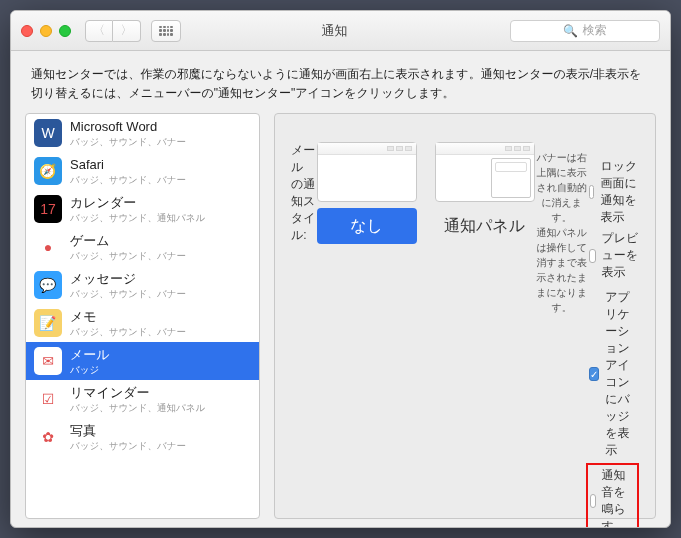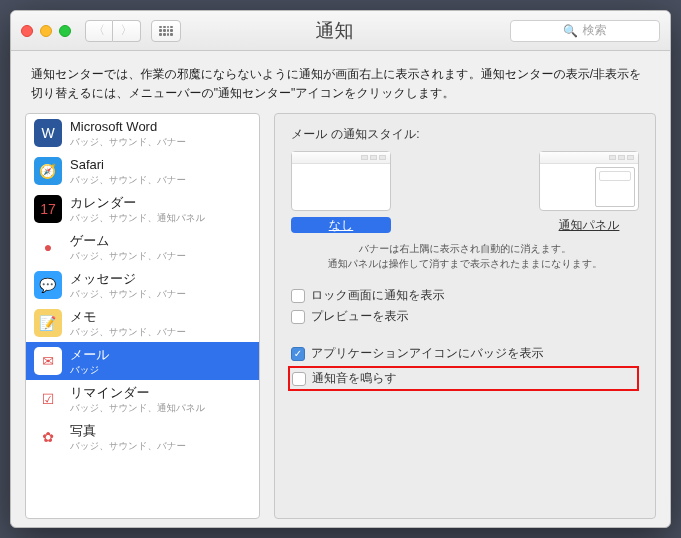--- a/index.html
+++ b/index.html
@@ -12,46 +12,46 @@
 .t-red { background: #ff5f57; border: 0.5px solid #e24238; }
 .t-yel { background: #febc2e; border: 0.5px solid #e1a117; }
 .t-grn { background: #28c840; border: 0.5px solid #17ac2b; }
 .nav-group { display: flex; margin-left: 14px; }
 .nav-btn { width: 28px; height: 22px; background: linear-gradient(#fff,#f3f3f3); border: 1px solid #c6c6c6; display: flex; align-items: center; justify-content: center; color: #bfbfbf; font-size: 12px; }
 .nav-btn:first-child { border-radius: 4px 0 0 4px; }
 .nav-btn:last-child { border-radius: 0 4px 4px 0; border-left: none; }
 .grid-btn { width: 30px; height: 22px; background: linear-gradient(#fff,#f3f3f3); border: 1px solid #c6c6c6; border-radius: 4px; margin-left: 10px; display:flex; align-items:center; justify-content:center; }
 .grid-dots { width: 14px; height: 10px; display: grid; grid-template-columns: repeat(4,1fr); grid-template-rows: repeat(3,1fr); gap: 1px; }
 .grid-dots i { background: #7d7d7d; border-radius: 1px; }
-.title { position: absolute; left: 0; right: 12px; text-align: center; font-size: 19px; color: #444; pointer-events: none; }
+.title { position: absolute; left: 0; right: 12px; text-align: center; font-size: 13px; color: #444; pointer-events: none; }
 .search { margin-left: auto; width: 150px; height: 22px; background: #fff; border: 1px solid #cfcfcf; border-radius: 4px; display: flex; align-items: center; justify-content: center; gap: 4px; color: #a7a7a7; font-size: 12px; }
 
 .desc { padding: 14px 20px 10px; font-size: 12px; color: #222; line-height: 1.6; }
 
 .main { flex: 1; display: flex; gap: 14px; padding: 0 14px 8px; min-height: 0; }
 .sidebar { width: 235px; border: 1px solid #c8c8c8; border-radius: 4px; background: #fff; overflow-y: hidden; }
 .app-row { display: flex; align-items: center; gap: 8px; padding: 4px 8px; height: 38px; }
 .app-row .icon { width: 28px; height: 28px; border-radius: 5px; display: flex; align-items: center; justify-content: center; font-size: 14px; color: #fff; flex-shrink: 0; }
 .app-row .txt { display: flex; flex-direction: column; line-height: 1.25; overflow: hidden; }
 .app-row .name { font-size: 13px; color: #222; white-space: nowrap; }
 .app-row .sub { font-size: 9.5px; color: #999; white-space: nowrap; }
 .app-row.selected { background: #2f72ec; }
 .app-row.selected .name, .app-row.selected .sub { color: #fff; }
 
-.detail { flex: 1; border: 1px solid #c8c8c8; border-radius: 4px; background: #ececec; padding: 12px 16px; display: flex; flex-direction: column; font-size: 12px; color: #333; }
+.detail { flex: 1; border: 1px solid #c8c8c8; border-radius: 4px; background: #ececec; padding: 28px 16px; display: flex; flex-direction: row; font-size: 12px; color: #333; }
 .style-title { font-size: 12px; margin-bottom: 8px; }
 .previews { display: flex; gap: 18px; justify-content: space-between; }
 .prev { display: flex; flex-direction: column; align-items: center; gap: 6px; width: 100px; }
 .prev-box { width: 100px; height: 60px; background: #fff; border: 1px solid #c9c9c9; border-radius: 4px; position: relative; }
 .prev-box .tb { height: 12px; border-bottom: 1px solid #e0e0e0; background: linear-gradient(#fdfdfd,#f1f1f1); display:flex; align-items:center; justify-content:flex-end; padding: 0 4px; gap:2px;}
 .prev-box .tb i { width:7px; height:5px; background:#e8e8e8; border:0.5px solid #d6d6d6; }
 .notif-banner { position:absolute; top:15px; right:3px; width:50px; height:11px; border:1px solid #c9c9c9; border-radius:2px; background:#fff; }
 .notif-panel { position:absolute; top:15px; right:3px; width:40px; height:40px; border:1px solid #c9c9c9; border-radius:2px; background:#fff; }
 .notif-panel::before { content:''; position:absolute; top:3px; left:3px; right:3px; height:8px; border:1px solid #dcdcdc; border-radius:2px; }
-.prev-label { font-size: 12px; height: 16px; display: flex; align-items: center; justify-content: center; width: 100%; border-radius: 4px; text-decoration: underline; }
+.prev-label { font-size: 16px; height: 36px; display: flex; align-items: center; justify-content: center; width: 100%; border-radius: 4px; }
 .prev-label.sel { background: #2f72ec; color: #fff; }
 .hints { text-align: center; color: #555; font-size: 10px; margin-top: 8px; line-height: 1.5; }
 .checks { margin-top: 16px; display: flex; flex-direction: column; gap: 4px; }
 .chk-row { display: flex; align-items: center; gap: 6px; }
 .chk { width: 14px; height: 14px; border: 1px solid #b0b0b0; border-radius: 3px; background: #fff; display:flex; align-items:center; justify-content:center; font-size:10px; color:#fff; }
 .chk.on { background:#4a90e2; border-color:#3a78c2; }
 .gap8 { height: 12px; }
 .highlight { border: 2px solid #e11; padding: 2px 10px 2px 2px; margin-left: -3px; }
 
 .footer { padding: 10px 20px 16px; display: flex; align-items: center; gap: 8px; font-size: 12px; }

